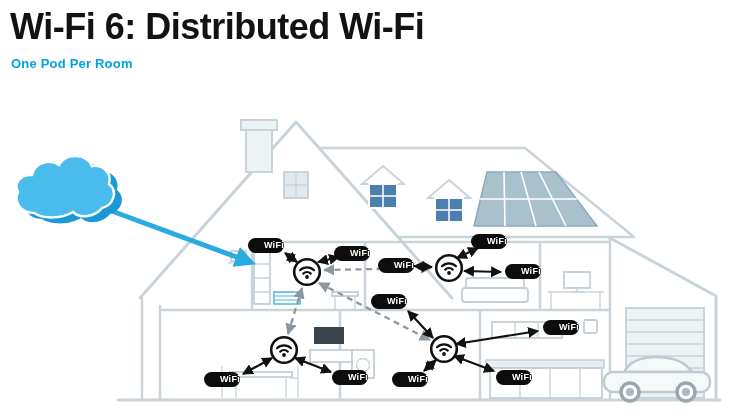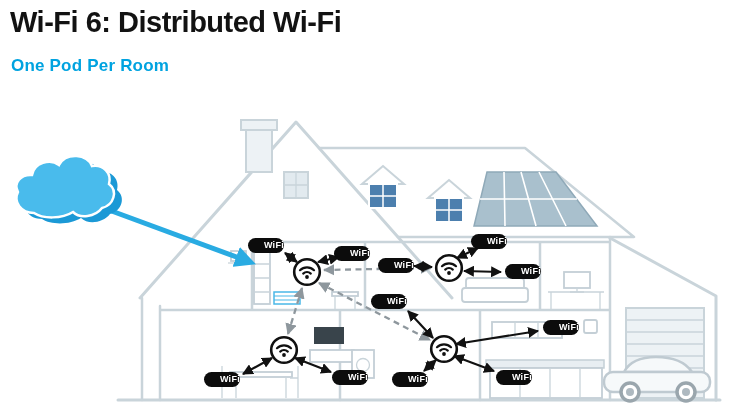--- a/index.html
+++ b/index.html
@@ -4,23 +4,23 @@
 <style>
   :root{
     --accent:#29ABE2; --subtitle:#00A3E0;
     --badge-bg:#0C0C0C; --badge-text:#FFFFFF;
     --house-line:#C9D4DA; --mesh-link:#8E979D; --device-link:#111111;
     --cloud-light:#49BBEC; --cloud-dark:#1B99D6;
   }
   html,body{margin:0;padding:0;background:#fff;}
   .slide{position:relative;width:740px;height:415px;overflow:hidden;background:#fff;
          font-family:"Liberation Sans",sans-serif;}
-  .title{position:absolute;top:6px;left:10px;margin:0;font-size:29px;font-weight:bold;
+  .title{position:absolute;top:6px;left:10px;margin:0;font-size:36px;font-weight:bold;
          color:#121212;letter-spacing:-0.5px;}
-  .subtitle{position:absolute;top:56px;left:11px;margin:0;font-size:17px;font-weight:bold;
+  .subtitle{position:absolute;top:56px;left:11px;margin:0;font-size:13px;font-weight:bold;
          color:var(--subtitle);letter-spacing:.2px;}
   .canvas{position:absolute;inset:0;}
   svg.scene{position:absolute;inset:0;}
 
   .ln{stroke:var(--house-line);stroke-width:2.5;fill:none;stroke-linecap:round;stroke-linejoin:round}
   .thick{stroke-width:3}
   .lnThin{stroke:var(--house-line);stroke-width:1.3;fill:none}
   .fillLight{fill:#EDF2F5;stroke:var(--house-line);stroke-width:2}
   .fillWhite{fill:#fff;stroke:var(--house-line);stroke-width:2}
   .panel{fill:#A9C0CD;stroke:#8FA9B8;stroke-width:1.5}

